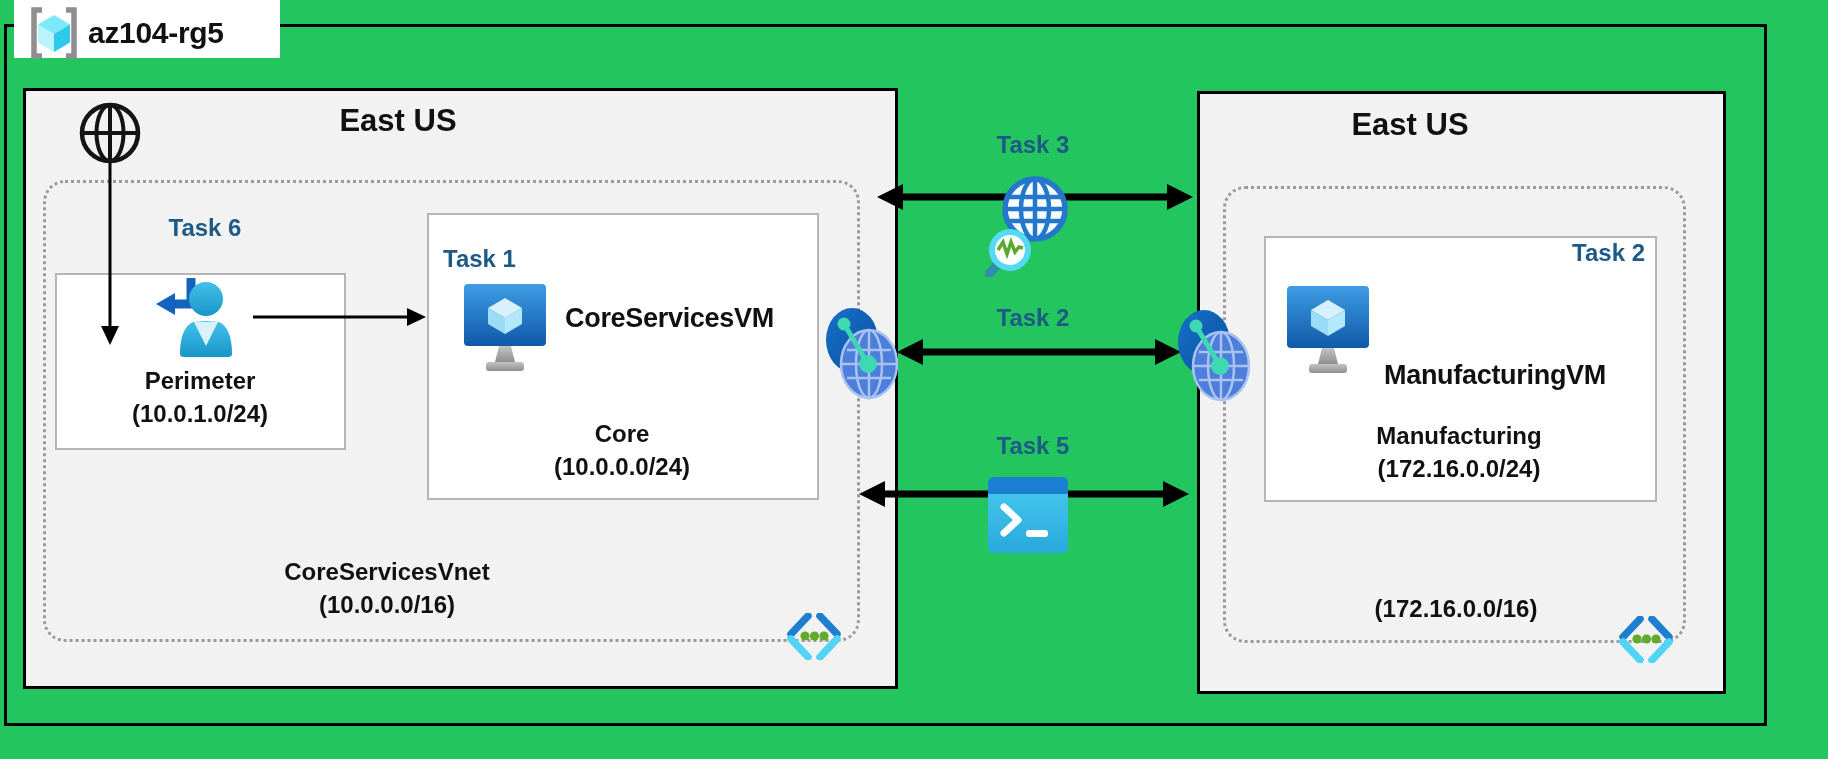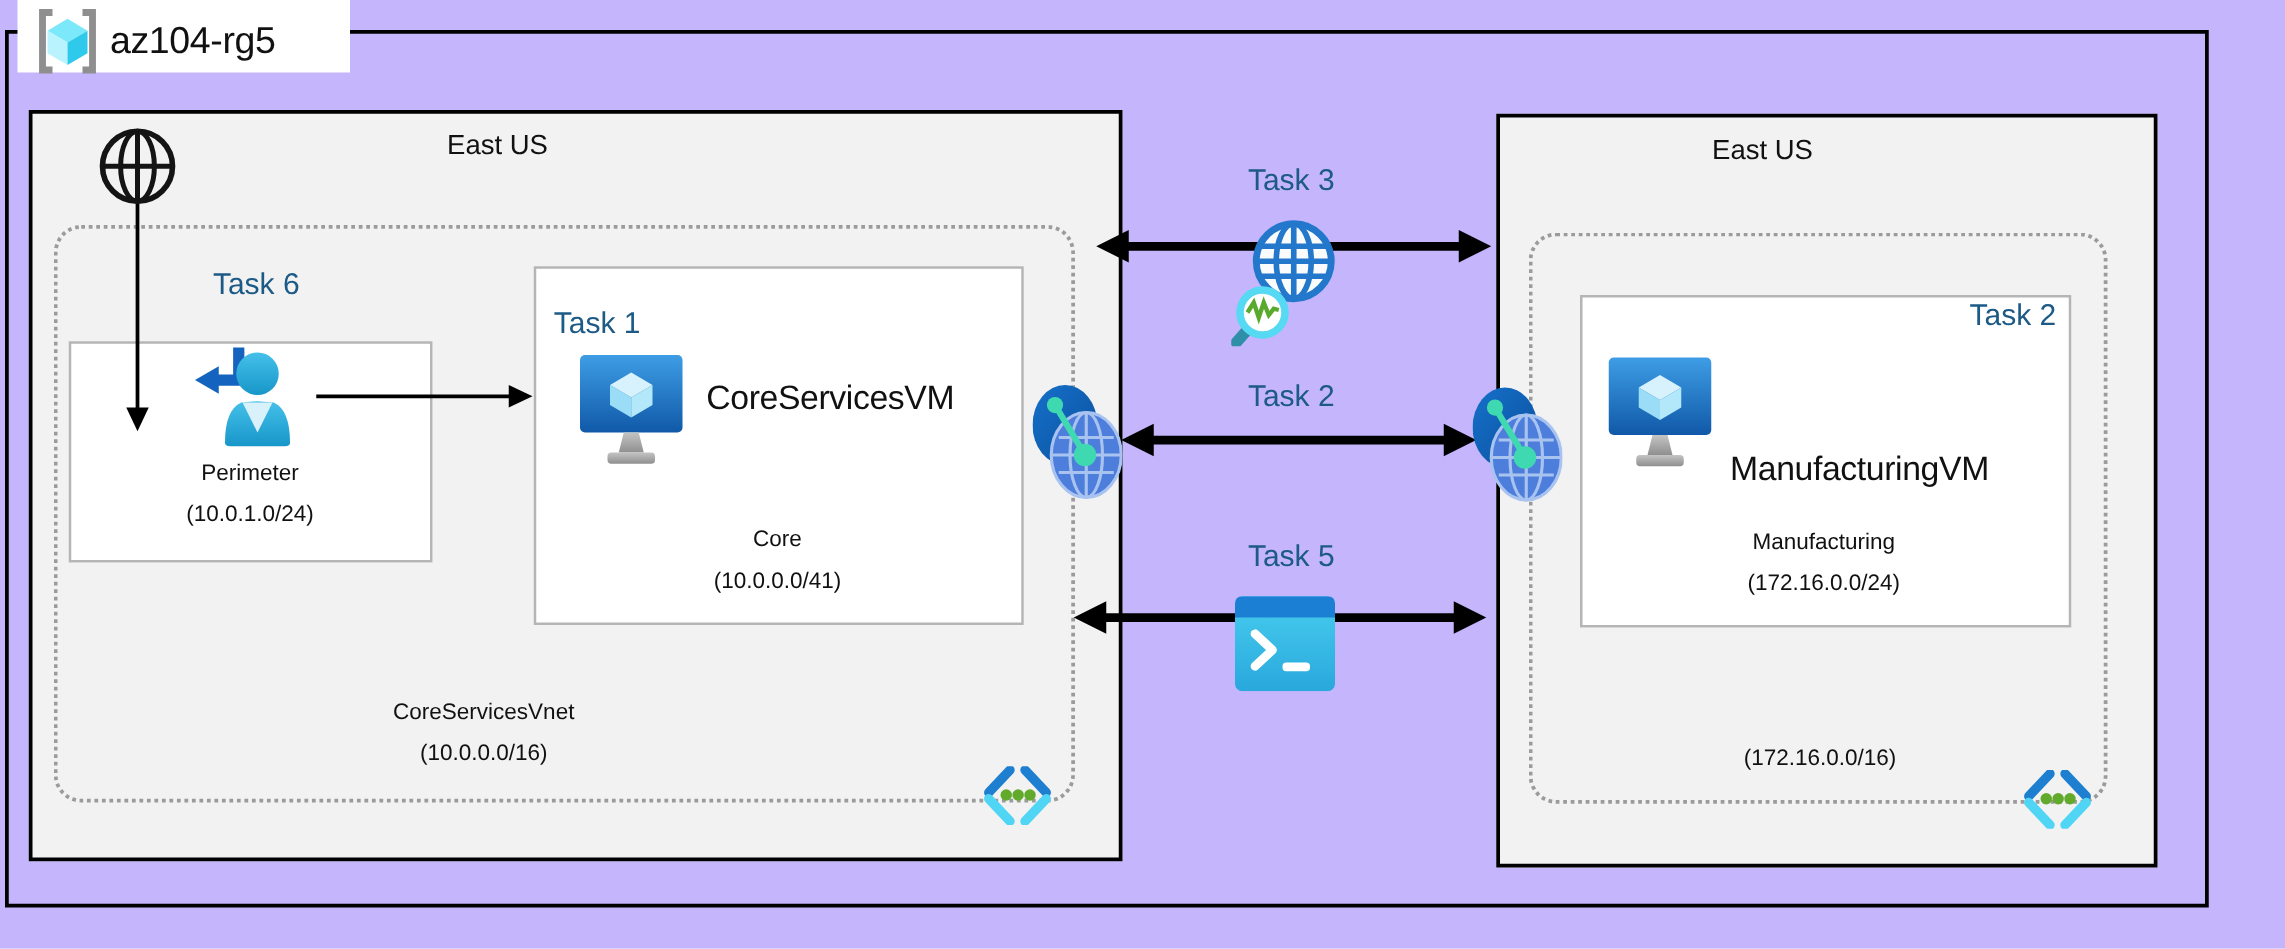--- a/index.html
+++ b/index.html
@@ -1,35 +1,35 @@
 <!DOCTYPE html>
 <html><head>
 <meta charset="utf-8">
 <style>
   html,body{margin:0;padding:0;background:#fff;}
-  .canvas{position:relative;width:1828px;height:759px;background:#c4b5fd;overflow:hidden;
-          font-family:"Liberation Sans",sans-serif;font-weight:400;color:#111;}
+  .canvas{position:relative;width:1828px;height:759px;background:#22c55e;overflow:hidden;
+          font-family:"Liberation Sans",sans-serif;font-weight:700;color:#111;}
   .abs{position:absolute;}
   .outer-border{left:4px;top:24px;width:1757px;height:696px;border:3px solid #000;}
   .rg-patch{left:14px;top:0px;width:266px;height:58px;background:#fff;}
   .rg-label{left:88px;top:16px;font-size:30px;letter-spacing:-0.3px;}
   .region{background:#f2f2f2;border:3px solid #000;}
   .region-left{left:23px;top:88px;width:869px;height:595px;}
   .region-right{left:1197px;top:91px;width:523px;height:597px;}
   .vnet-dotted{border:3px dotted #9b9b9b;border-radius:22px;}
   .vnet-left{left:43px;top:180px;width:811px;height:456px;}
   .vnet-right{left:1223px;top:186px;width:457px;height:451px;}
   .whitebox{background:#fff;border:2px solid #b5b5b5;}
   .box-perimeter{left:55px;top:273px;width:287px;height:173px;}
   .box-task1{left:427px;top:213px;width:388px;height:283px;}
   .box-task2{left:1264px;top:236px;width:389px;height:262px;}
   .lbl{position:absolute;text-align:center;line-height:1.12;}
   .task{color:#1d5a86;font-size:24px;}
-  .region-title{font-size:22px;}
-  .name-lbl{font-size:18px;}
+  .region-title{font-size:31px;}
+  .name-lbl{font-size:24px;}
   .vm-name{font-size:27px;letter-spacing:-0.3px;text-align:left;}
   svg{display:block;}
 </style>
 </head>
 <body>
 
 <div class="canvas">
 
   <div class="abs outer-border"></div>
   <div class="abs rg-patch"></div>
@@ -76,21 +76,21 @@
       <circle cx="58" cy="25" r="17" fill="url(#pgrad)"></circle>
       <path d="M32,80 Q32,54 45,48 L58,47 L71,48 Q84,54 84,80 Q84,83 80,83 L36,83 Q32,83 32,80 Z" fill="url(#pgrad)"></path>
       <polygon points="46,48 70,48 58,72" fill="#d9f1fa"></polygon>
     </svg>
   </div>
 
   <div class="abs whitebox box-task1"></div>
   <div class="lbl task" style="left:443px;top:218px;width:160px;text-align:left;margin-top:28px;">Task 1</div>
   <div class="lbl name-lbl" style="left:472px;top:421px;width:300px;">Core</div>
   <div class="lbl vm-name" style="left:565px;top:303px;width:240px;">CoreServicesVM</div>
-  <div class="lbl name-lbl" style="left:472px;top:454px;width:300px;">(10.0.0.0/41)</div>
+  <div class="lbl name-lbl" style="left:472px;top:454px;width:300px;">(10.0.0.0/24)</div>
 
   <div class="lbl name-lbl" style="left:217px;top:559px;width:340px;">CoreServicesVnet</div>
   <div class="lbl name-lbl" style="left:217px;top:592px;width:340px;">(10.0.0.0/16)</div>
 
   <div class="abs region region-right"></div>
   <div class="lbl region-title" style="left:1270px;top:108px;width:280px;">East US</div>
   <div class="abs vnet-dotted vnet-right"></div>
 
   <div class="abs whitebox box-task2"></div>
   <div class="lbl task" style="left:1445px;top:240px;width:200px;text-align:right;">Task 2</div>

